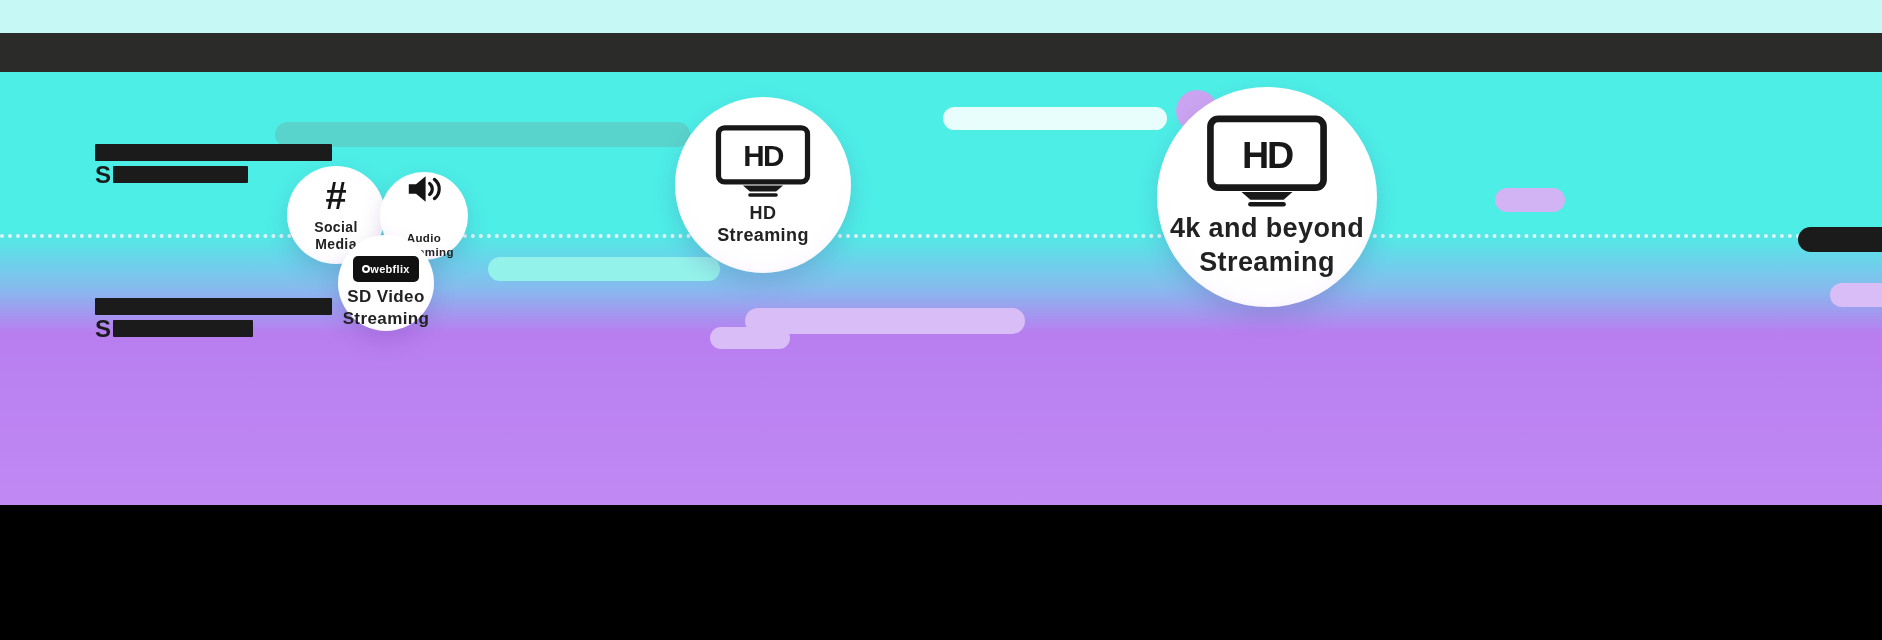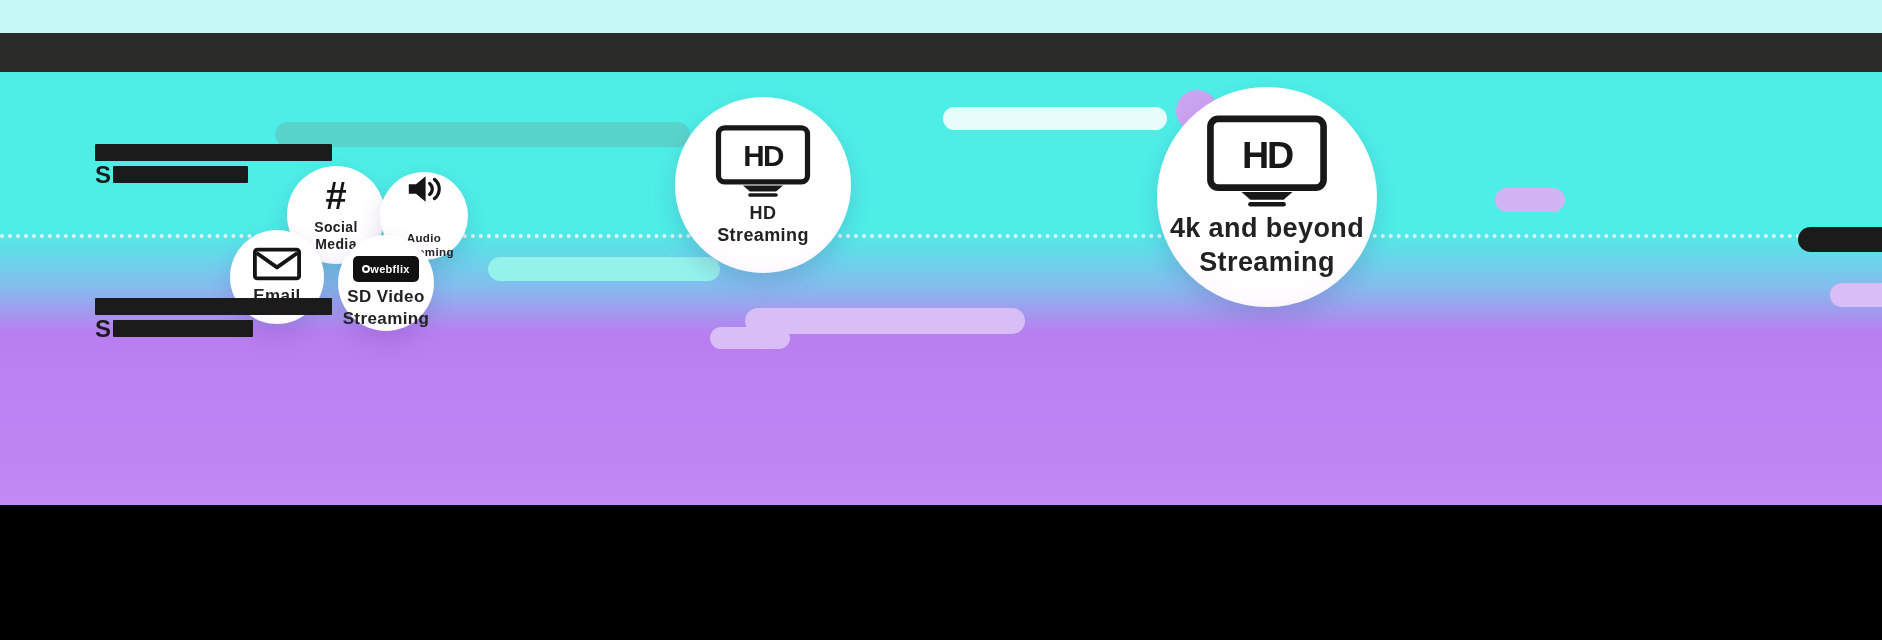--- a/index.html
+++ b/index.html
@@ -132,29 +132,20 @@
 
   <div class="bubble b-sd">
     <div class="webflix">
       <span class="wf-ring"></span>
       <span>webflix</span>
     </div>
     <div class="label">SD Video
 Streaming</div>
   </div>
 
-  <div class="bubble b-email">
-    <span>
-      <svg width="50" height="34" viewBox="0 0 58 40">
-        <rect x="3" y="3" width="52" height="34" rx="3" fill="none" stroke="#151515" stroke-width="4.5"></rect>
-        <path d="M5 7 L29 24 L53 7" fill="none" stroke="#151515" stroke-width="4.5" stroke-linejoin="round"></path>
-      </svg>
-    </span>
-    <div class="label">Email</div>
-  </div>
 
 
 
   <div class="bubble b-hd">
     <span>
       <svg width="96" height="74" viewBox="0 0 110 84">
         <rect x="4" y="4" width="102" height="62" rx="7" fill="#fff" stroke="#181818" stroke-width="6"></rect>
         <text x="55" y="48" text-anchor="middle" font-family="Liberation Sans, sans-serif" font-weight="bold" font-size="34" letter-spacing="-2" fill="#181818">HD</text>
         <path d="M32 70 L78 70 L70 77 L40 77 Z" fill="#181818"></path>
         <rect x="38" y="79" width="34" height="4" rx="2" fill="#181818"></rect>

